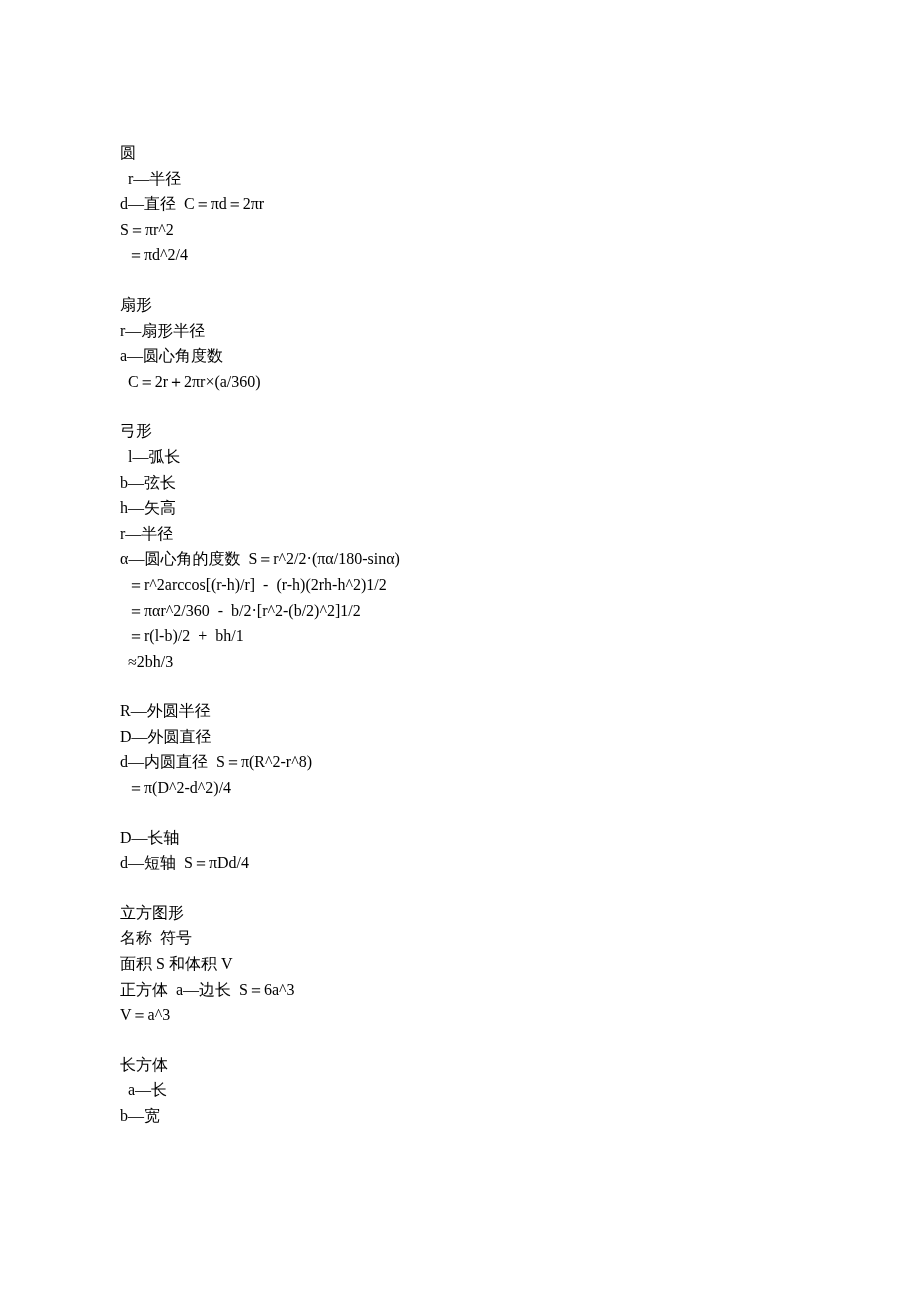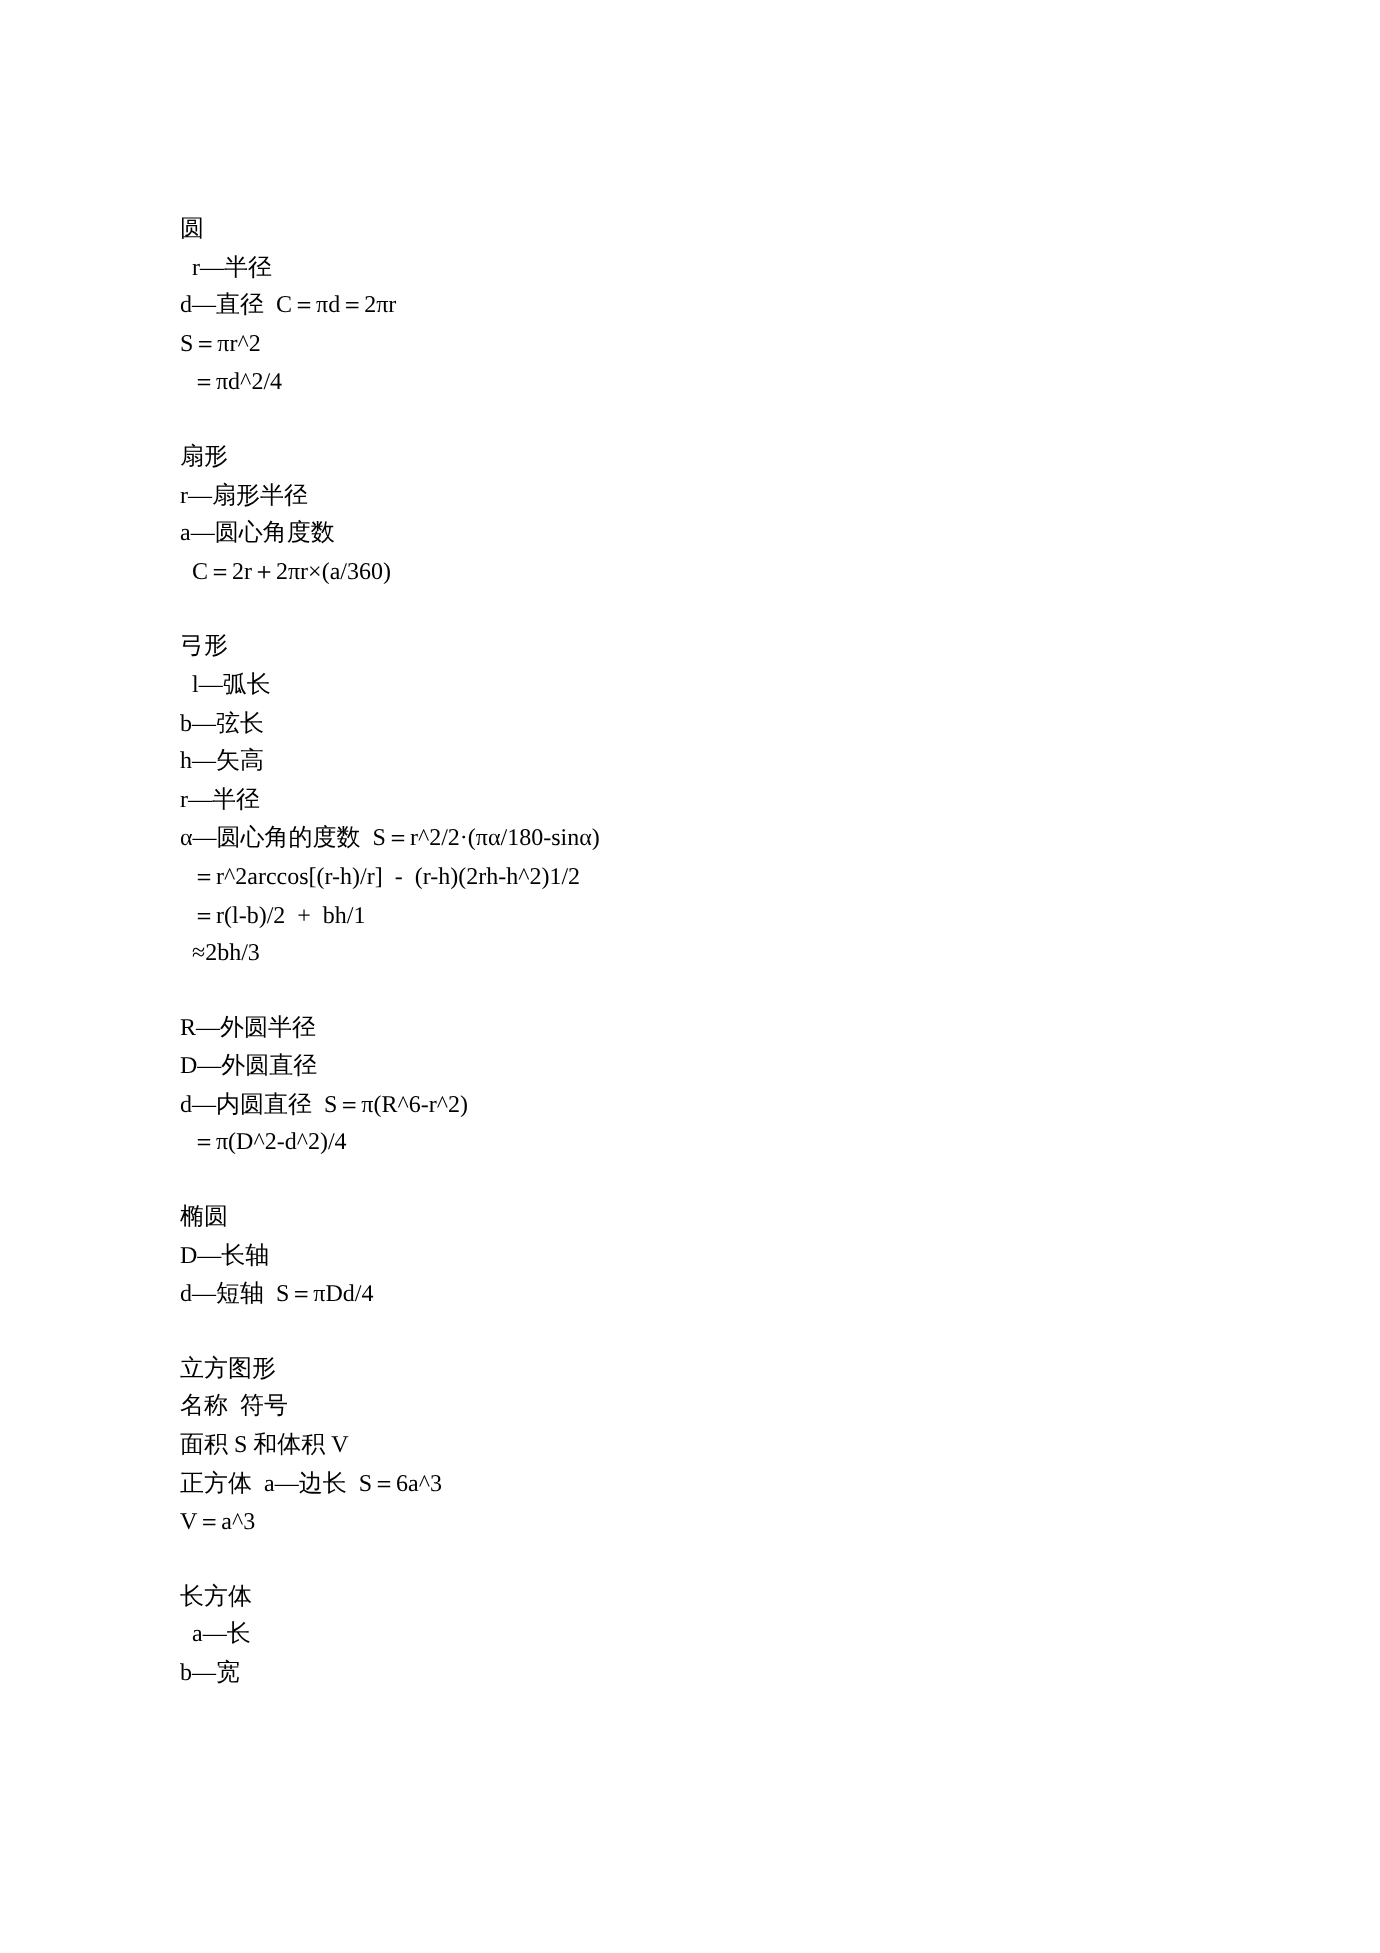--- a/index.html
+++ b/index.html
@@ -43,33 +43,33 @@
   </div>
 
   <div class="block">
     <div class="line">弓形</div>
     <div class="line">  l—弧长</div>
     <div class="line">b—弦长</div>
     <div class="line">h—矢高</div>
     <div class="line">r—半径</div>
     <div class="line">α—圆心角的度数  S＝r^2/2·(πα/180-sinα)</div>
     <div class="line">  ＝r^2arccos[(r-h)/r]  -  (r-h)(2rh-h^2)1/2</div>
+    <div class="line">  ＝παr^2/360  -  b/2·[r^2-(b/2)^2]1/2</div>
     <div class="line">  ＝r(l-b)/2  +  bh/1</div>
     <div class="line">  ≈2bh/3</div>
   </div>
 
   <div class="block">
     <div class="line">R—外圆半径</div>
     <div class="line">D—外圆直径</div>
-    <div class="line">d—内圆直径  S＝π(R^6-r^2)</div>
+    <div class="line">d—内圆直径  S＝π(R^2-r^8)</div>
     <div class="line">  ＝π(D^2-d^2)/4</div>
   </div>
 
   <div class="block">
-    <div class="line">椭圆</div>
     <div class="line">D—长轴</div>
     <div class="line">d—短轴  S＝πDd/4</div>
   </div>
 
   <div class="block">
     <div class="line">立方图形</div>
     <div class="line">名称  符号</div>
     <div class="line">面积 S 和体积 V</div>
     <div class="line">正方体  a—边长  S＝6a^3</div>
     <div class="line">V＝a^3</div>

